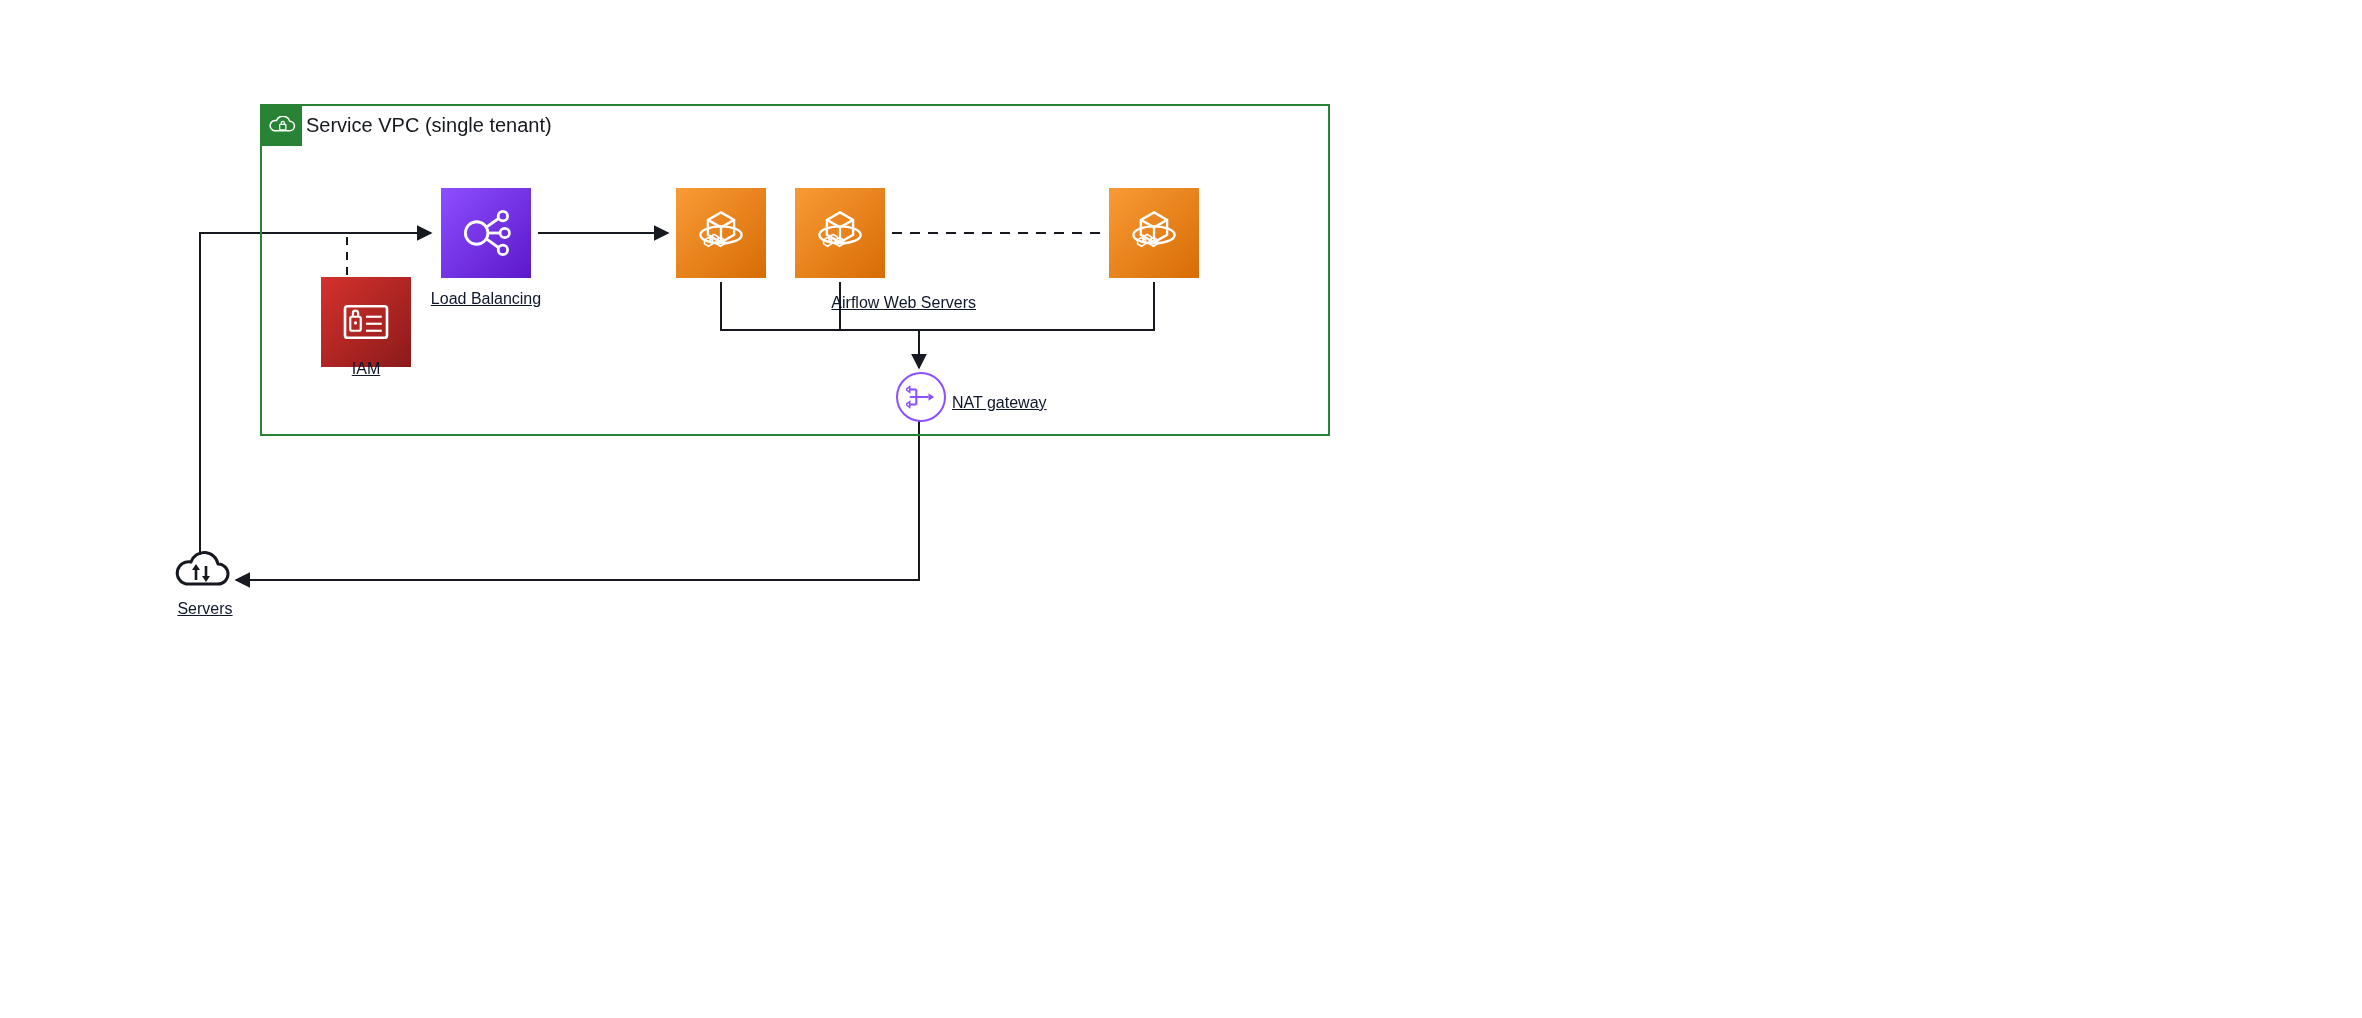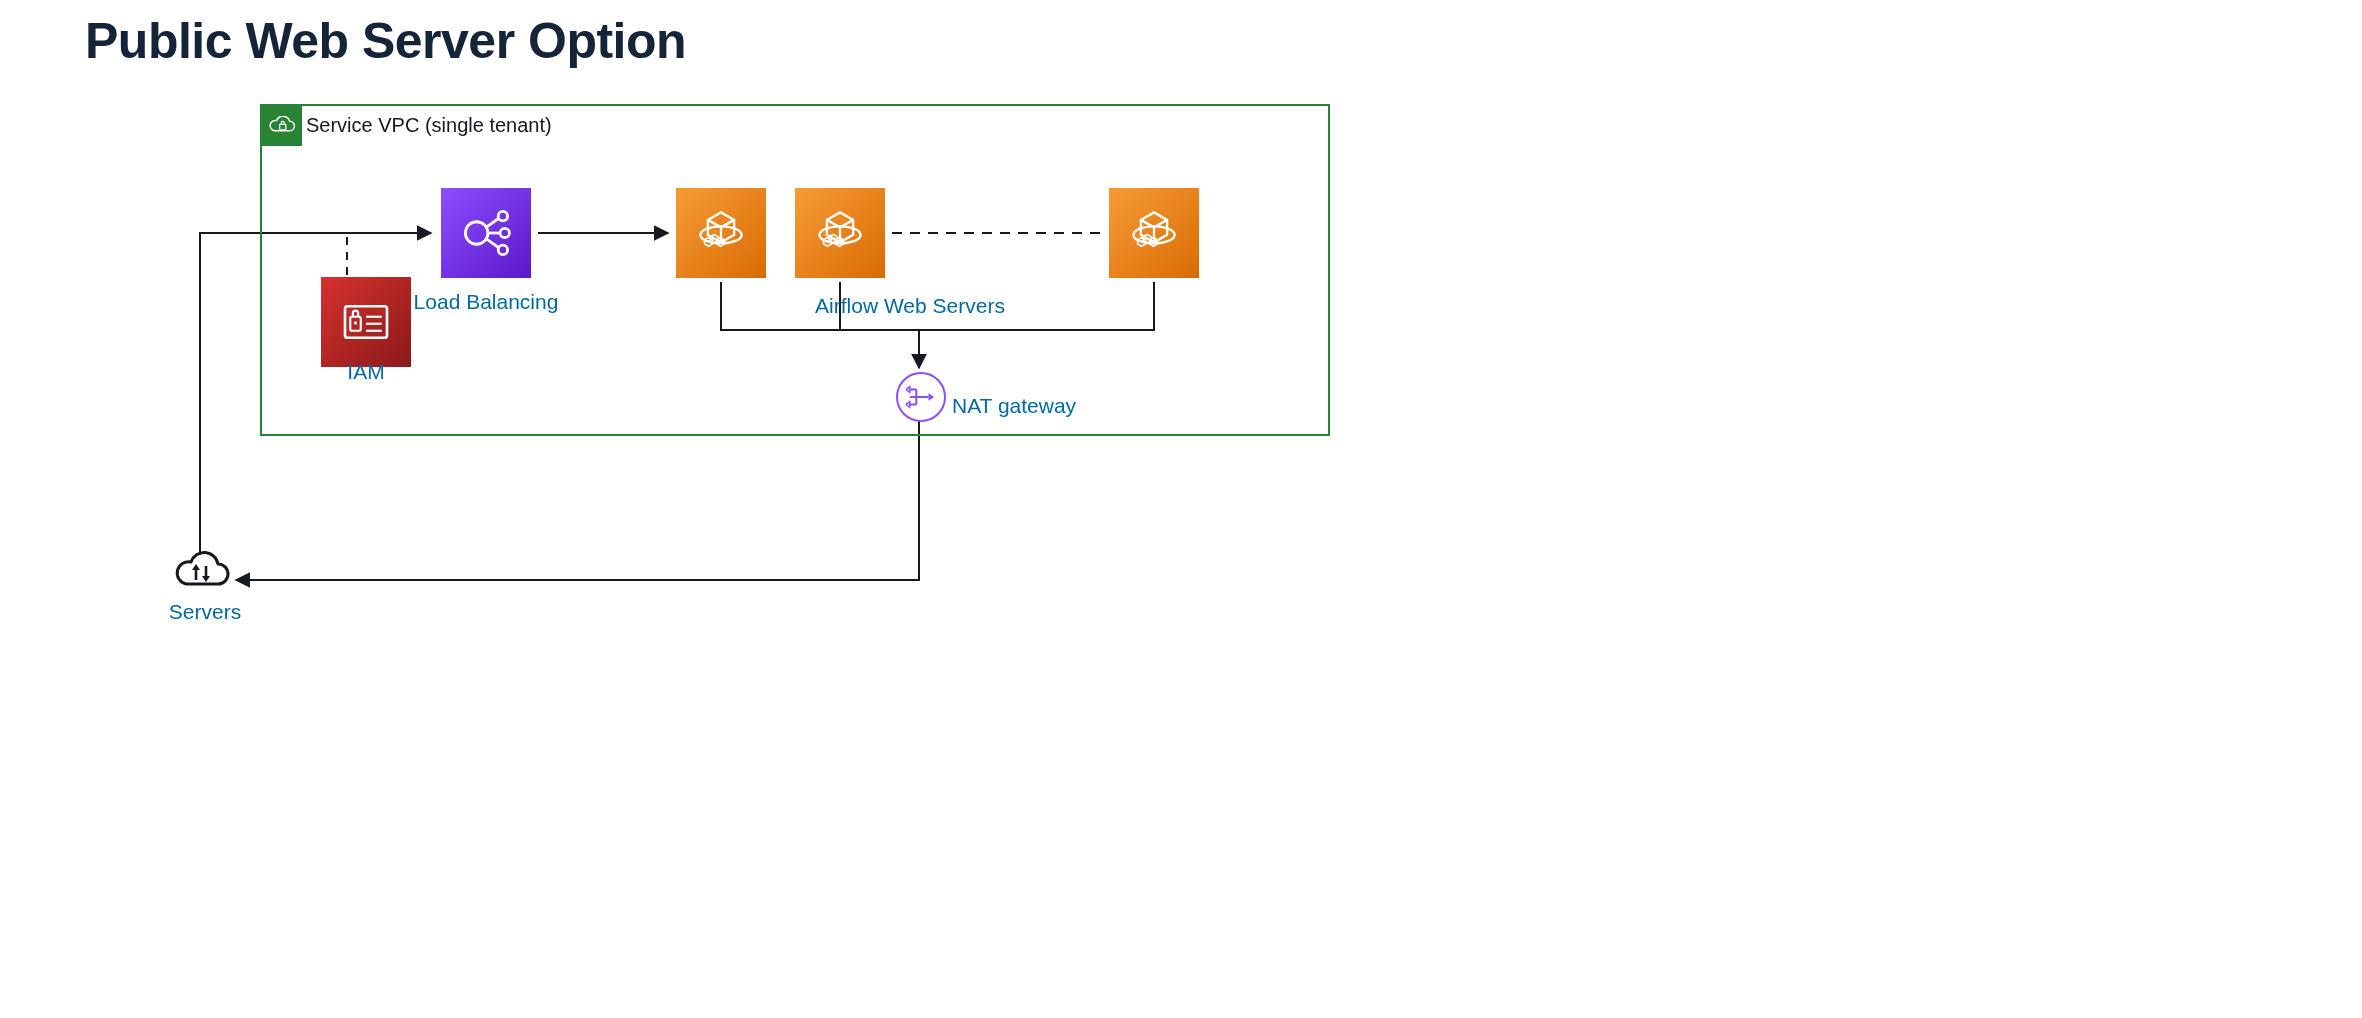--- a/index.html
+++ b/index.html
@@ -41,23 +41,24 @@
   }
   .vpc-label {
     position: absolute;
     left: 44px;
     top: 8px;
     font-size: 20px;
     color: #16191f;
   }
   .node-label {
     position: absolute;
-    font-size: 21px;
-    color: #0369a1;
+    font-size: 16px;
+    color: #0f172a;
     text-align: center;
+    text-decoration: underline;
   }
   .aws-icon {
     position: absolute;
     width: 90px;
     height: 90px;
     display: flex;
     align-items: center;
     justify-content: center;
   }
   .iam-icon { background: linear-gradient(135deg,#d5312d,#8b1a1a); }
@@ -69,21 +70,20 @@
     width: 2362px;
     height: 1018px;
     pointer-events: none;
   }
 </style>
 </head>
 <body>
 
 <div class="canvas">
 
-  <div class="title">Public Web Server Option</div>
 
   <svg class="connector">
     <defs>
       <marker id="arrow" viewBox="0 0 10 10" refX="9" refY="5" markerWidth="8" markerHeight="8" orient="auto-start-reverse">
         <path d="M 0 0 L 10 5 L 0 10 z" fill="#16191f"></path>
       </marker>
     </defs>
 
     <path d="M 200 555 L 200 233 L 431 233" fill="none" stroke="#16191f" stroke-width="2" marker-end="url(#arrow)"></path>
 
@@ -154,21 +154,21 @@
     </svg>
   </div>
   <div class="aws-icon ecs-icon" style="left:1109px; top:188px;">
     <svg width="60" height="60" viewBox="0 0 64 64">
       <ellipse cx="32" cy="34" rx="22" ry="9" fill="none" stroke="#fff" stroke-width="2.5"></ellipse>
       <path d="M32 10 46 18v16L32 42 18 34V18Z" fill="none" stroke="#fff" stroke-width="2.5"></path>
       <path d="M18 18 32 26 46 18 M32 26v16" fill="none" stroke="#fff" stroke-width="2.5"></path>
       <path d="M22 48l5 3v5l-5 3-5-3v-5z M37 48l5 3v5l-5 3-5-3v-5z M29 44l5 3v5l-5 3-5-3v-5z" transform="translate(0,-4) scale(0.85)" fill="none" stroke="#fff" stroke-width="2"></path>
     </svg>
   </div>
-  <div class="node-label" style="left:800px; top:294px; width:220px;">Airflow Web Servers</div>
+  <div class="node-label" style="left:756px; top:294px; width:220px;text-align:right;">Airflow Web Servers</div>
 
   <div style="position:absolute; left:896px; top:372px; width:46px; height:46px; border:2.5px solid #8c4fff; border-radius:50%; display:flex; align-items:center; justify-content:center; background:#fff;">
     <svg width="30" height="30" viewBox="0 0 32 32">
       <line x1="4" y1="16" x2="24" y2="16" stroke="#8c4fff" stroke-width="2.2"></line>
       <polygon points="24,12 30,16 24,20" fill="#8c4fff"></polygon>
       <line x1="4" y1="8" x2="11" y2="8" stroke="#8c4fff" stroke-width="2.2"></line>
       <polygon points="4,5 0,8 4,11" fill="none" stroke="#8c4fff" stroke-width="1.6"></polygon>
       <line x1="11" y1="8" x2="11" y2="16" stroke="#8c4fff" stroke-width="2.2"></line>
       <line x1="4" y1="24" x2="11" y2="24" stroke="#8c4fff" stroke-width="2.2"></line>
       <polygon points="4,21 0,24 4,27" fill="none" stroke="#8c4fff" stroke-width="1.6"></polygon>

